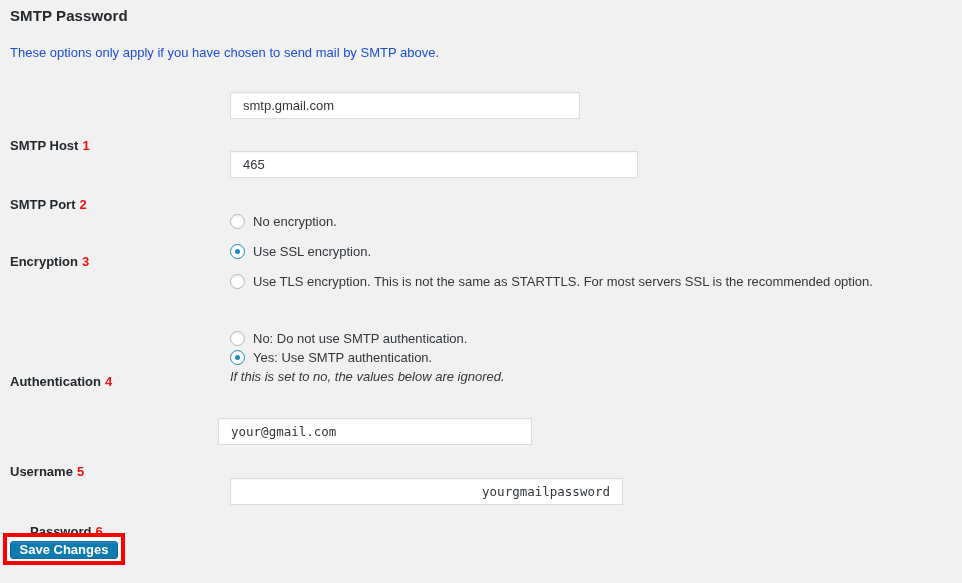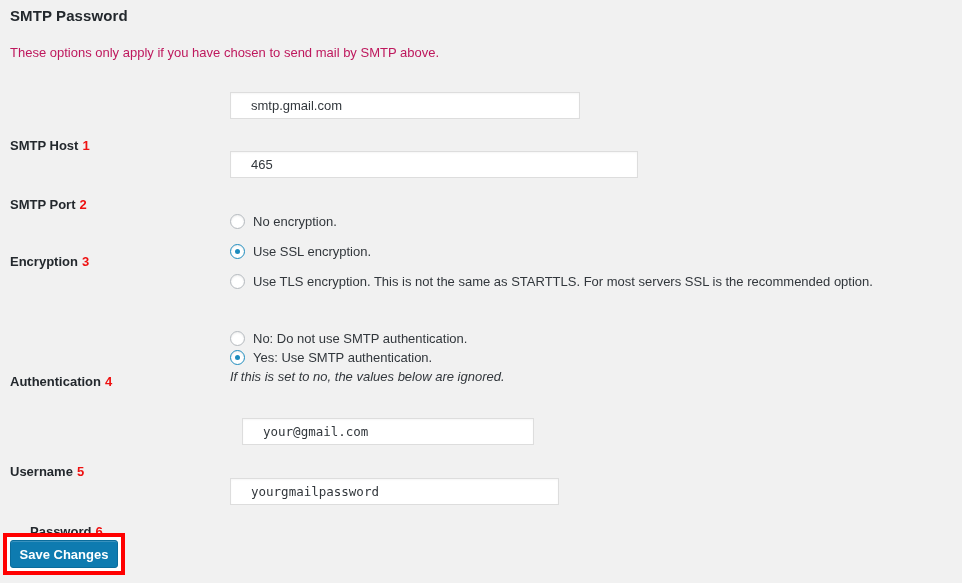--- a/index.html
+++ b/index.html
@@ -31,21 +31,21 @@
     font-size: 15px;
     font-weight: bold;
     color: #23282d;
     letter-spacing: 0.1px;
   }
   .section-desc {
     position: absolute;
     left: 10px;
     top: 45px;
     font-size: 13px;
-    color: #be185d;
+    color: #1d4ed8;
   }
 
   
   .row {
     position: absolute;
     left: 0;
     width: 962px;
   }
   .row-label {
     position: absolute;
@@ -63,21 +63,21 @@
     margin-left: 4px;
   }
 
   .text-input {
     position: absolute;
     box-sizing: border-box;
     height: 27px;
     background: #ffffff;
     border: 1px solid #dddddd;
     border-radius: 0;
-    padding: 0 20px;
+    padding: 0 12px;
     font-size: 13px;
     color: #32373c;
     font-family: "Liberation Sans", sans-serif;
     line-height: 25px;
     outline: none;
     box-shadow: inset 0 1px 2px rgba(0,0,0,0.04);
   }
   .text-input.mono {
     font-family: "DejaVu Sans Mono", monospace;
     font-size: 12.5px;
@@ -131,21 +131,21 @@
     color: #32373c;
     white-space: nowrap;
   }
 
   
   .annotation-box {
     position: absolute;
     left: 3px;
     top: 533px;
     width: 122px;
-    height: 42px;
+    height: 32px;
     box-sizing: border-box;
     border: 4px solid #ff0000;
     background: #ffffff;
     padding: 3px;
   }
   .save-button {
     box-sizing: border-box;
     width: 100%;
     height: 100%;
     background: #0e7bb0;
@@ -219,27 +219,27 @@
       <span class="radio-label">Yes: Use SMTP authentication.</span>
     </label>
 
     <div class="note-italic" style="top:38px;">If this is set to no, the values below are ignored.</div>
   </div>
 
   <div class="row" style="top:418px;height:30px;">
     <div class="row-label" style="top:7px;">
       <span>Username</span><span class="step-num">5</span>
     </div>
-    <input class="text-input mono" type="text" style="left: 242px; top: 0px; width: 292px;" value="your@gmail.com">
+    <input class="text-input mono" type="text" style="left: 218px; top: 0px; width: 314px;" value="your@gmail.com">
   </div>
 
   <div class="row" style="top:478px;height:30px;">
     <div class="row-label" style="top:7px;padding-left:20px;">
       <span>Password</span><span class="step-num">6</span>
     </div>
-    <input class="text-input mono" type="text" style="left: 230px; top: 0px; width: 329px;" value="yourgmailpassword">
+    <input class="text-input mono" type="text" style="left: 230px; top: 0px; width: 393px; text-align: right;" value="yourgmailpassword">
   </div>
 
   <div class="annotation-box">
     <button class="save-button">Save Changes</button>
   </div>
 
 </div>
 
 </body></html>

